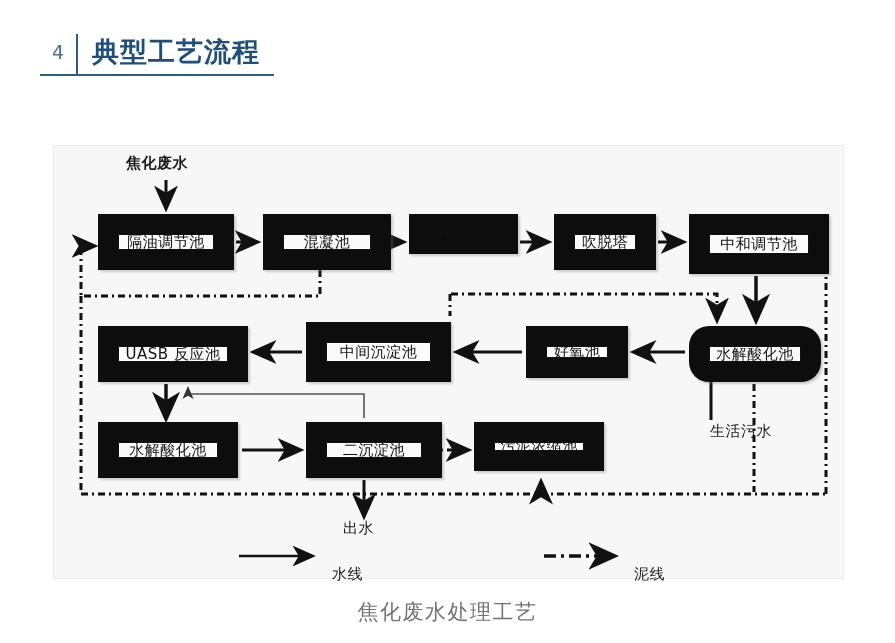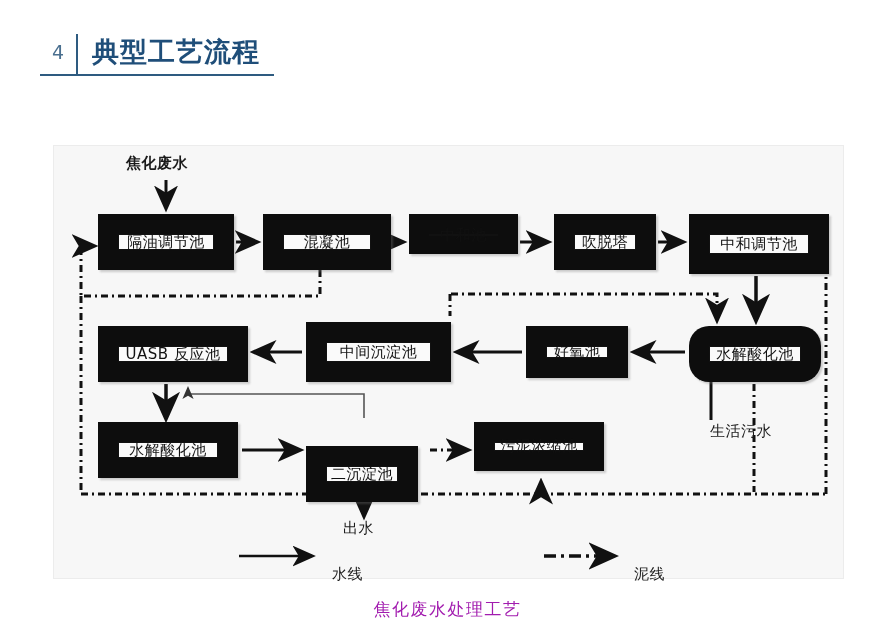--- a/index.html
+++ b/index.html
@@ -98,22 +98,22 @@
     letter-spacing: 0.5px;
   }
 
   
   #figure-caption {
     position: absolute;
     left: 0;
     top: 598px;
     width: 895px;
     text-align: center;
-    font-size: 17px;
-    color: #a21caf;
+    font-size: 21px;
+    color: #737373;
     letter-spacing: 1.5px;
   }
 
   
   .legend-text {
     position: absolute;
     font-size: 15px;
     color: #1a1a1a;
     letter-spacing: 0.5px;
     margin-top: 19px;
@@ -223,21 +223,21 @@
   </div>
 
   <div class="pbox" style="left:635px;top:180px;width:132px;height:56px;border-radius:20px;">
     <div class="pbox-in">水解酸化池</div>
   </div>
 
   <div class="pbox" style="left:44px;top:276px;width:140px;height:56px;">
     <div class="pbox-in">水解酸化池</div>
   </div>
 
-  <div class="pbox" style="left:252px;top:276px;width:112px;height:56px;margin-top:24px;">
+  <div class="pbox" style="left:252px;top:276px;width:136px;height:56px;">
     <div class="pbox-in">二沉淀池</div>
   </div>
 
   <div class="pbox" style="left:420px;top:276px;width:130px;height:49px;">
     <div class="pbox-in">污泥浓缩池</div>
   </div>
 
   <div class="flabel" style="left:72px;top:8px;font-weight:bold;">焦化废水</div>
 
   <div class="flabel" style="left:612px;top:276px;margin-left:44px;">生活污水</div>

